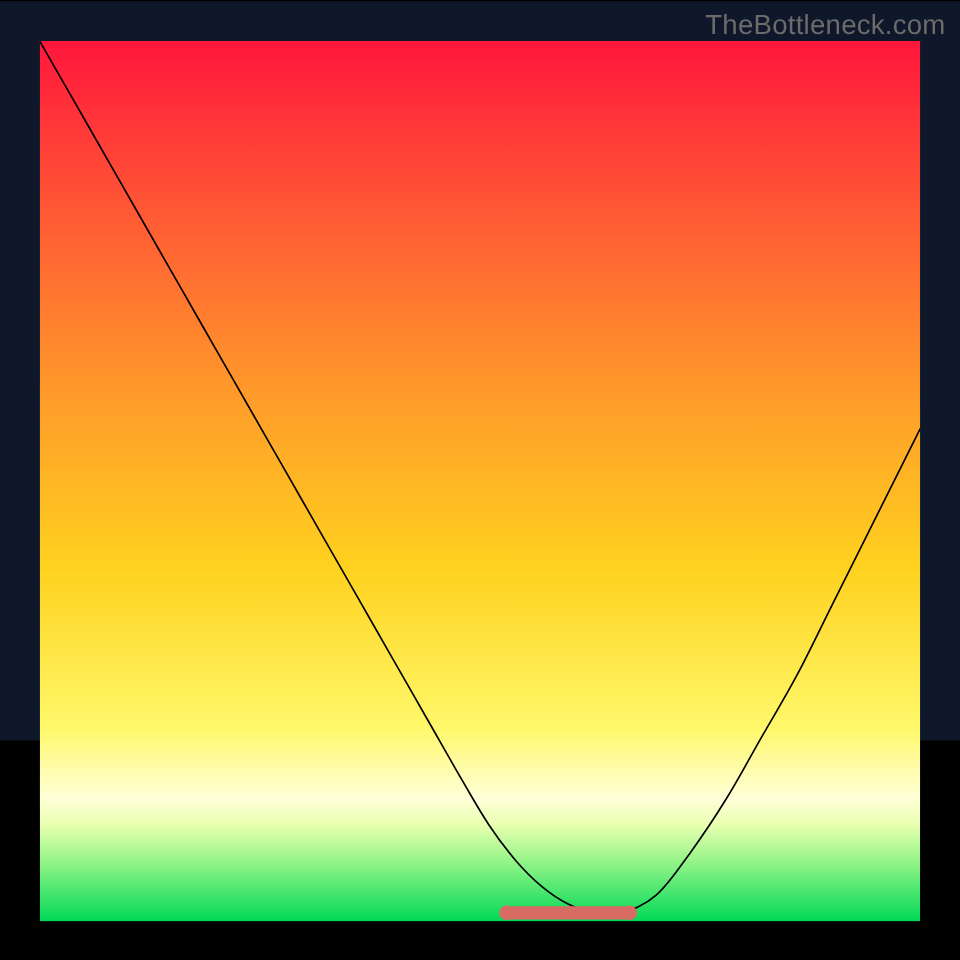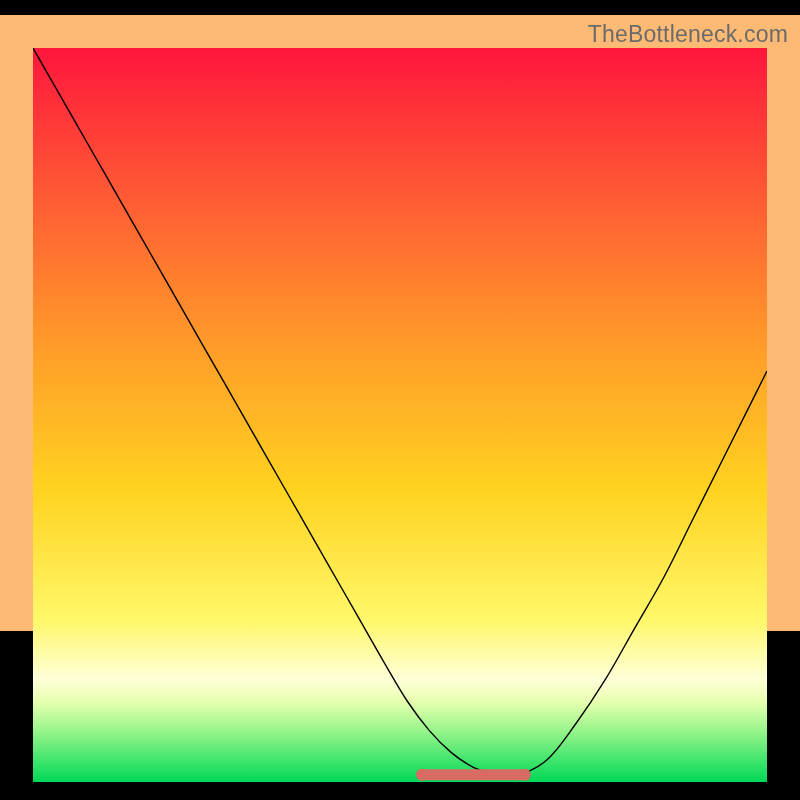--- a/index.html
+++ b/index.html
@@ -7,24 +7,24 @@
     padding: 0;
     width: 800px;
     height: 800px;
     background: #000;
     overflow: hidden;
     font-family: Arial, Helvetica, sans-serif;
   }
   .frame {
     position: absolute;
     left: 0;
-    top: 15px;
+    top: 1px;
     width: 800px;
     height: 616px;
-    background: #fdba74;
+    background: #0f172a;
   }
   .plot {
     position: absolute;
     left: 33px;
     top: 33px;
     width: 734px;
     height: 734px;
     overflow: hidden;
   }
   .watermark {

